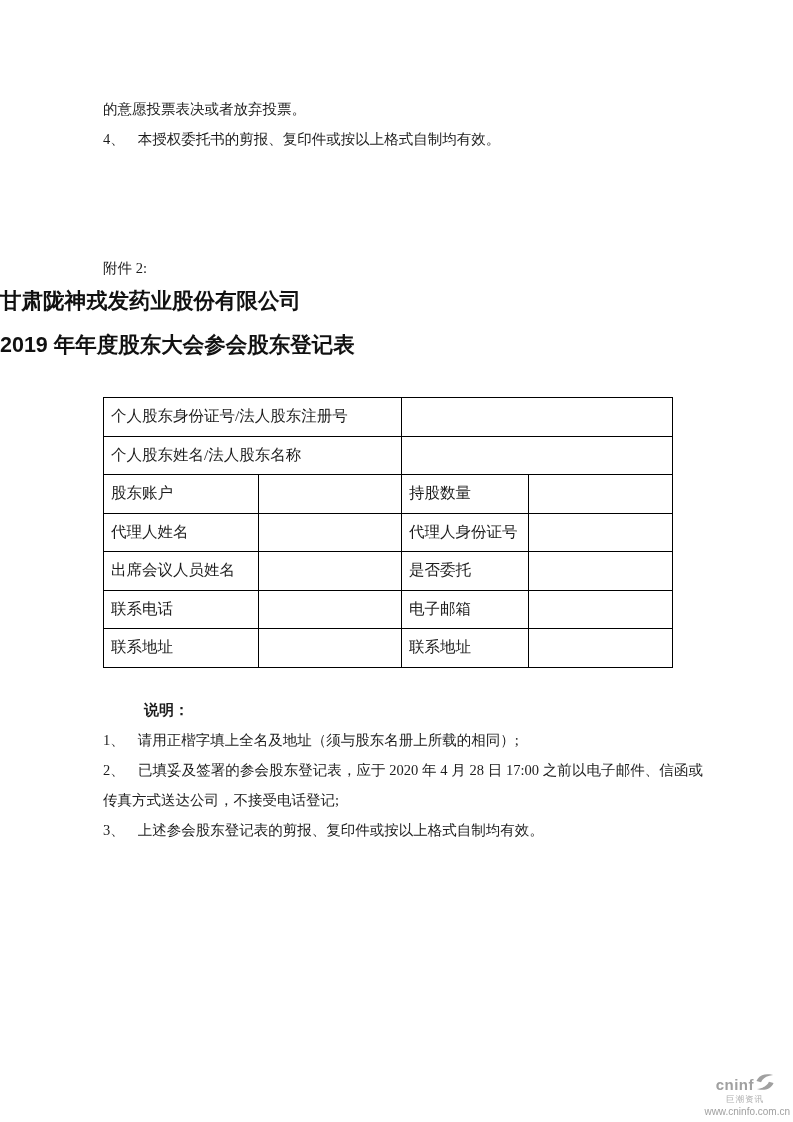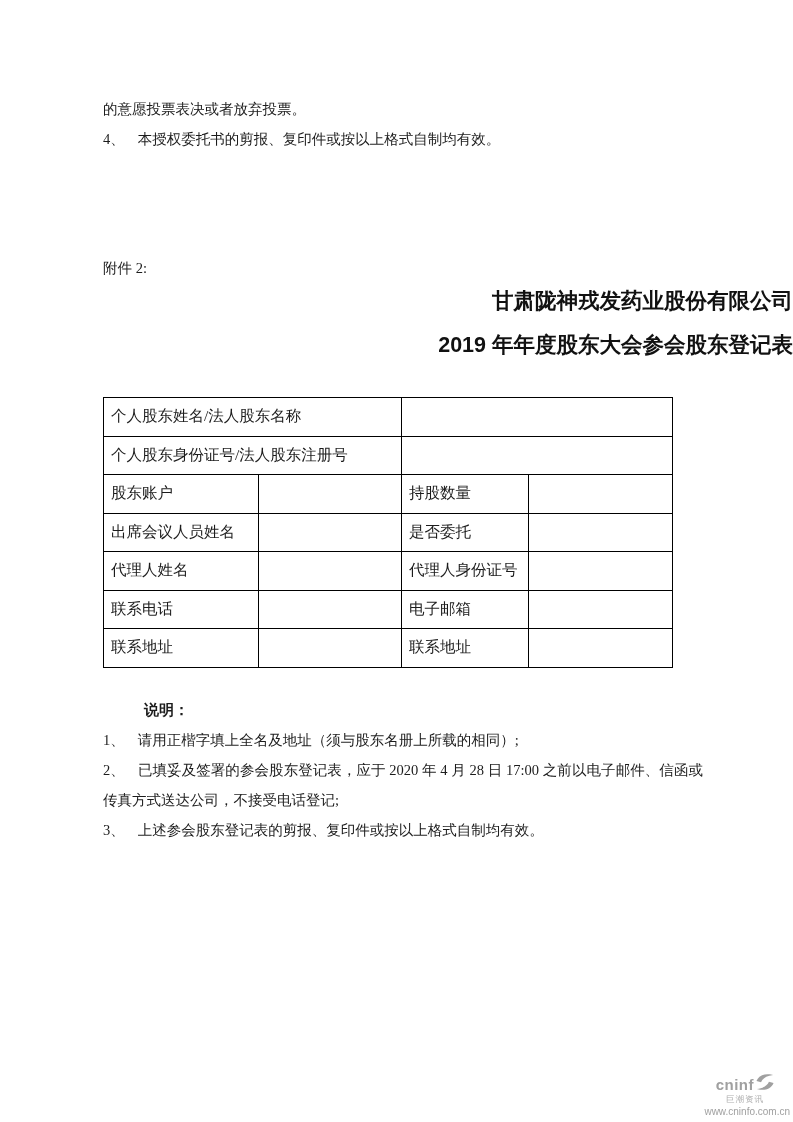--- a/index.html
+++ b/index.html
@@ -21,21 +21,21 @@
   .bodytext {
     font-size: 14.5px;
     line-height: 1.2;
     white-space: nowrap;
   }
   .num-gap { padding-right: 13px; }
 
   .doc-title {
     left: 0;
     width: 793px;
-    text-align: right;
+    text-align: left;
     font-family: "Liberation Sans", "DejaVu Sans", sans-serif;
     font-weight: 700;
     font-size: 21.5px;
     line-height: 1;
     color: #111;
   }
 
   table.reg-table {
     position: absolute;
     left: 103px;
@@ -127,43 +127,43 @@
 
   <table class="reg-table">
     <colgroup>
       <col style="width:155px">
         <col style="width:143px">
         <col style="width:127px">
         <col style="width:144px">
     </colgroup>
     <tbody>
       <tr>
+        <td colspan="2">个人股东身份证号/法人股东注册号</td>
+        <td colspan="2"></td>
+      </tr>
+      <tr>
         <td colspan="2">个人股东姓名/法人股东名称</td>
         <td colspan="2"></td>
       </tr>
       <tr>
-        <td colspan="2">个人股东身份证号/法人股东注册号</td>
-        <td colspan="2"></td>
-      </tr>
-      <tr>
         <td>股东账户</td>
         <td></td>
         <td>持股数量</td>
         <td></td>
       </tr>
       <tr>
+        <td>代理人姓名</td>
+        <td></td>
+        <td>代理人身份证号</td>
+        <td></td>
+      </tr>
+      <tr>
         <td>出席会议人员姓名</td>
         <td></td>
         <td>是否委托</td>
-        <td></td>
-      </tr>
-      <tr>
-        <td>代理人姓名</td>
-        <td></td>
-        <td>代理人身份证号</td>
         <td></td>
       </tr>
       <tr>
         <td>联系电话</td>
         <td></td>
         <td>电子邮箱</td>
         <td></td>
       </tr>
       <tr>
         <td>联系地址</td>

